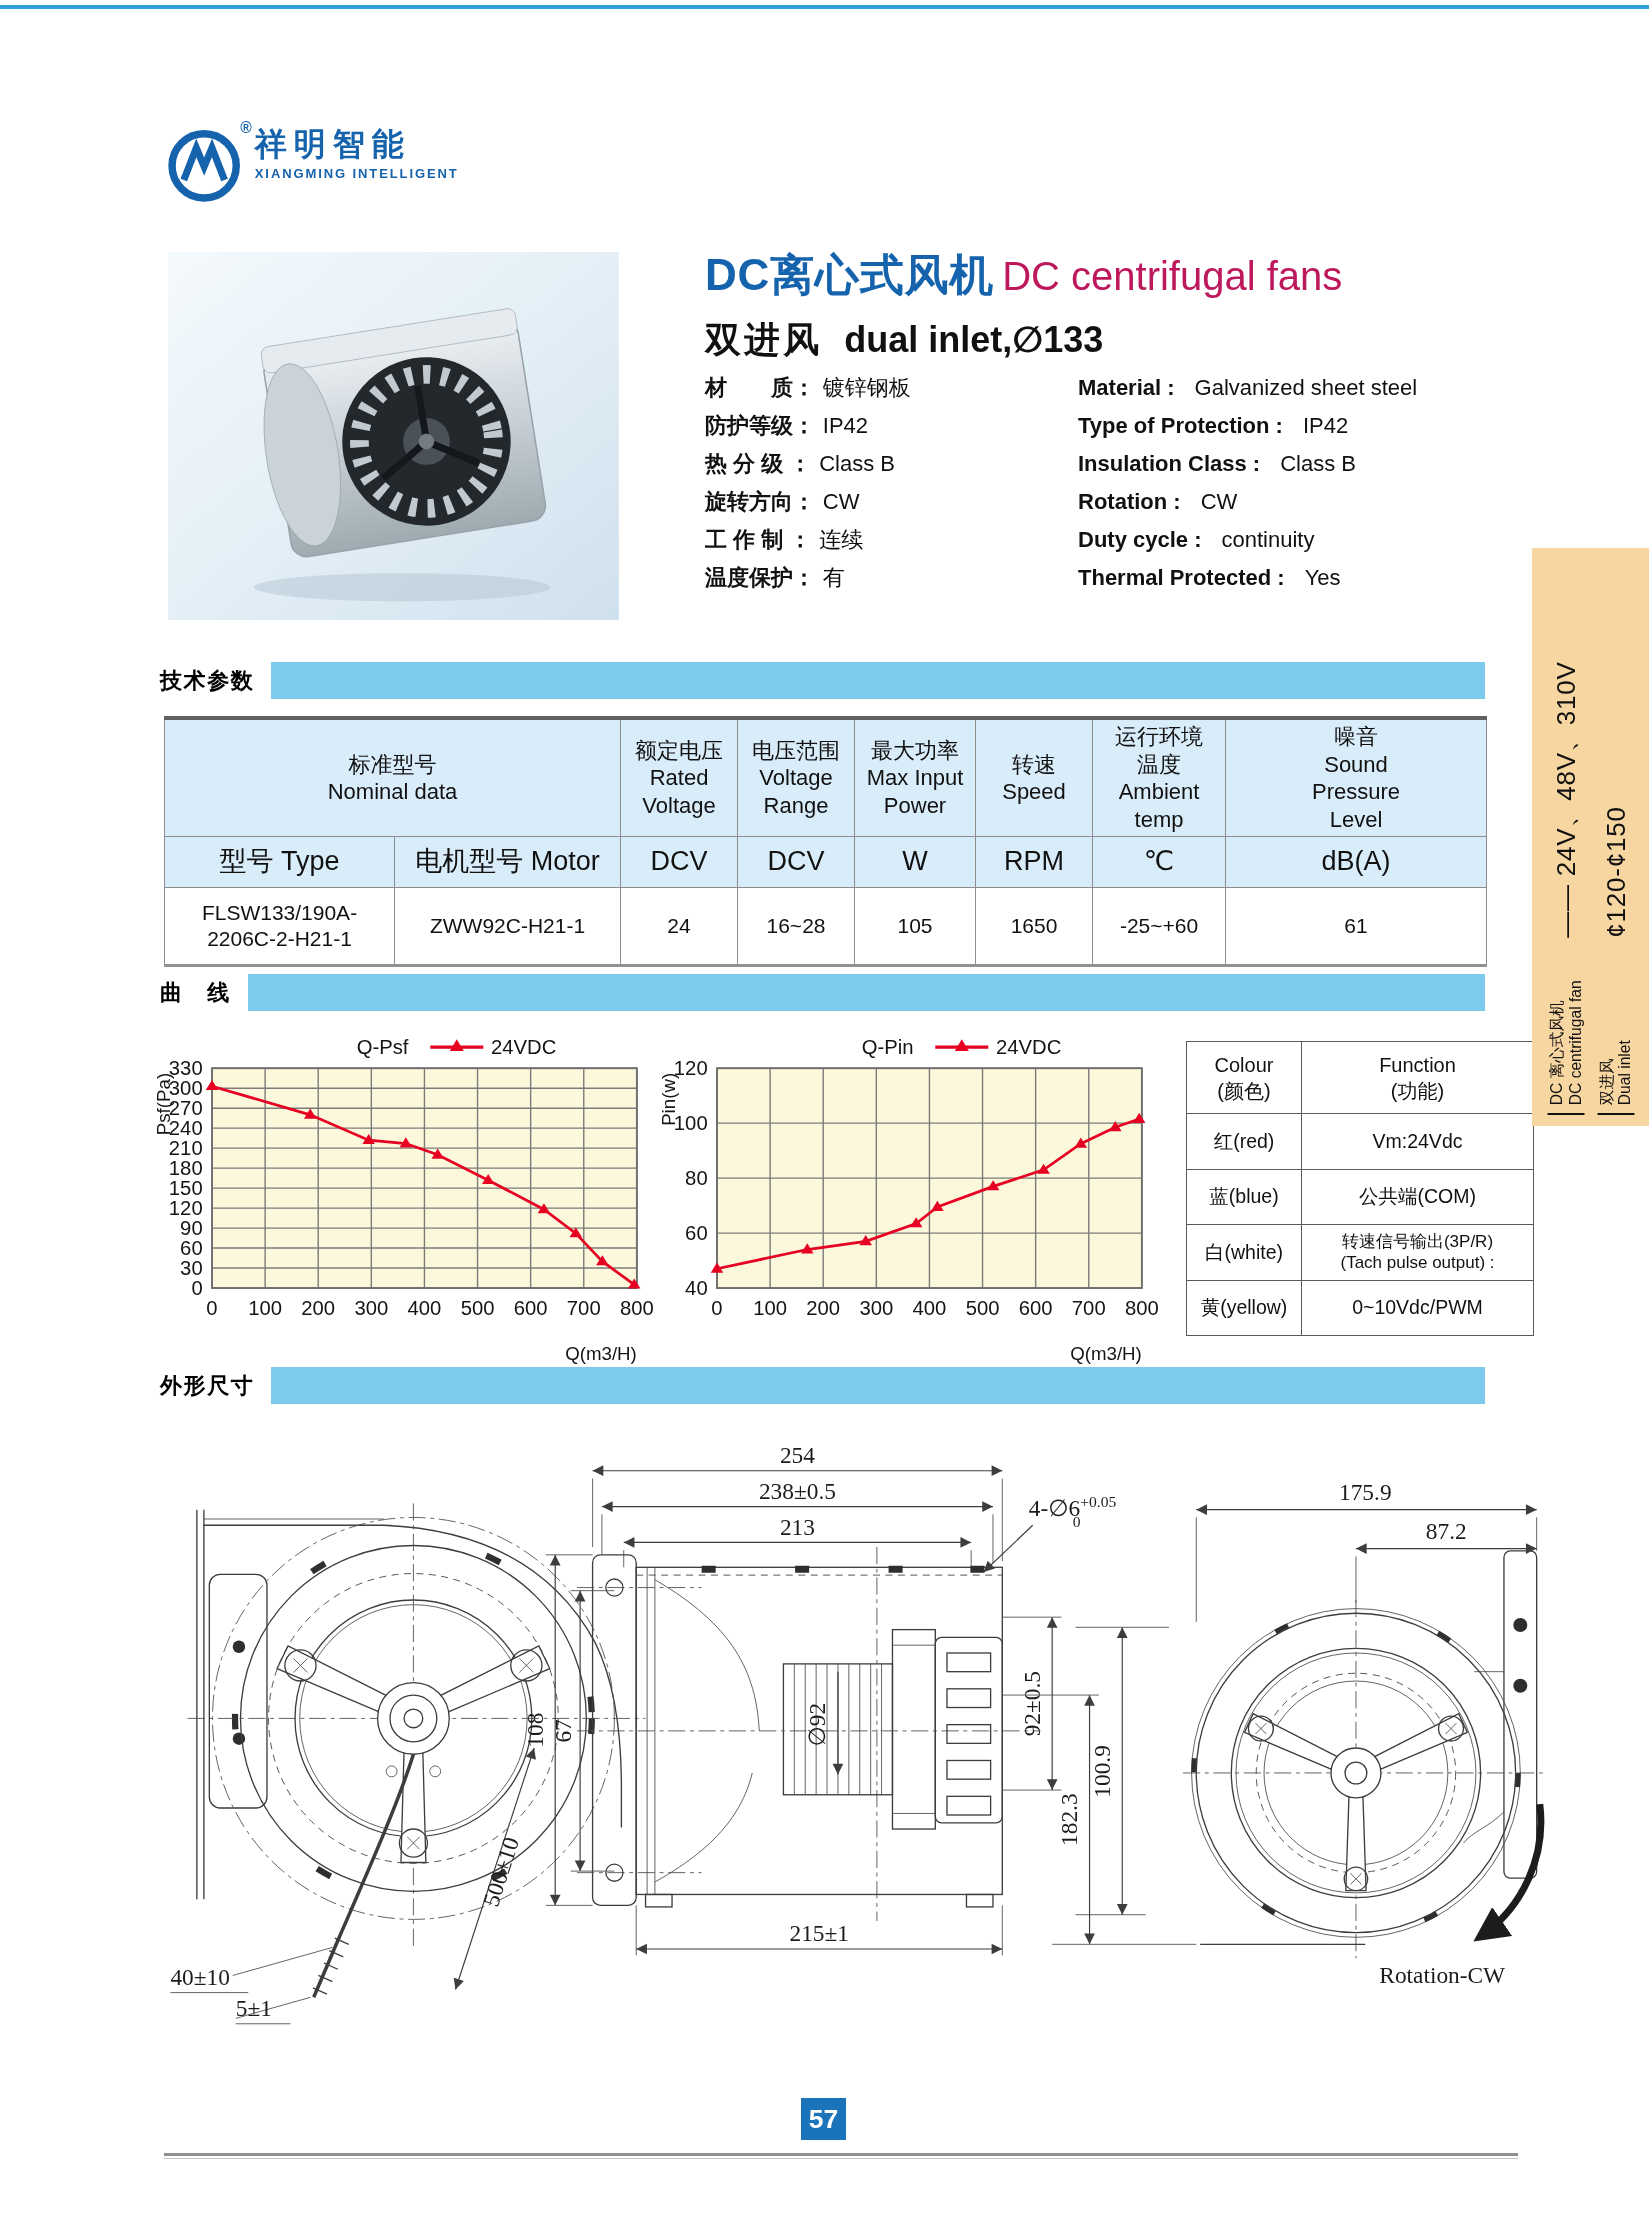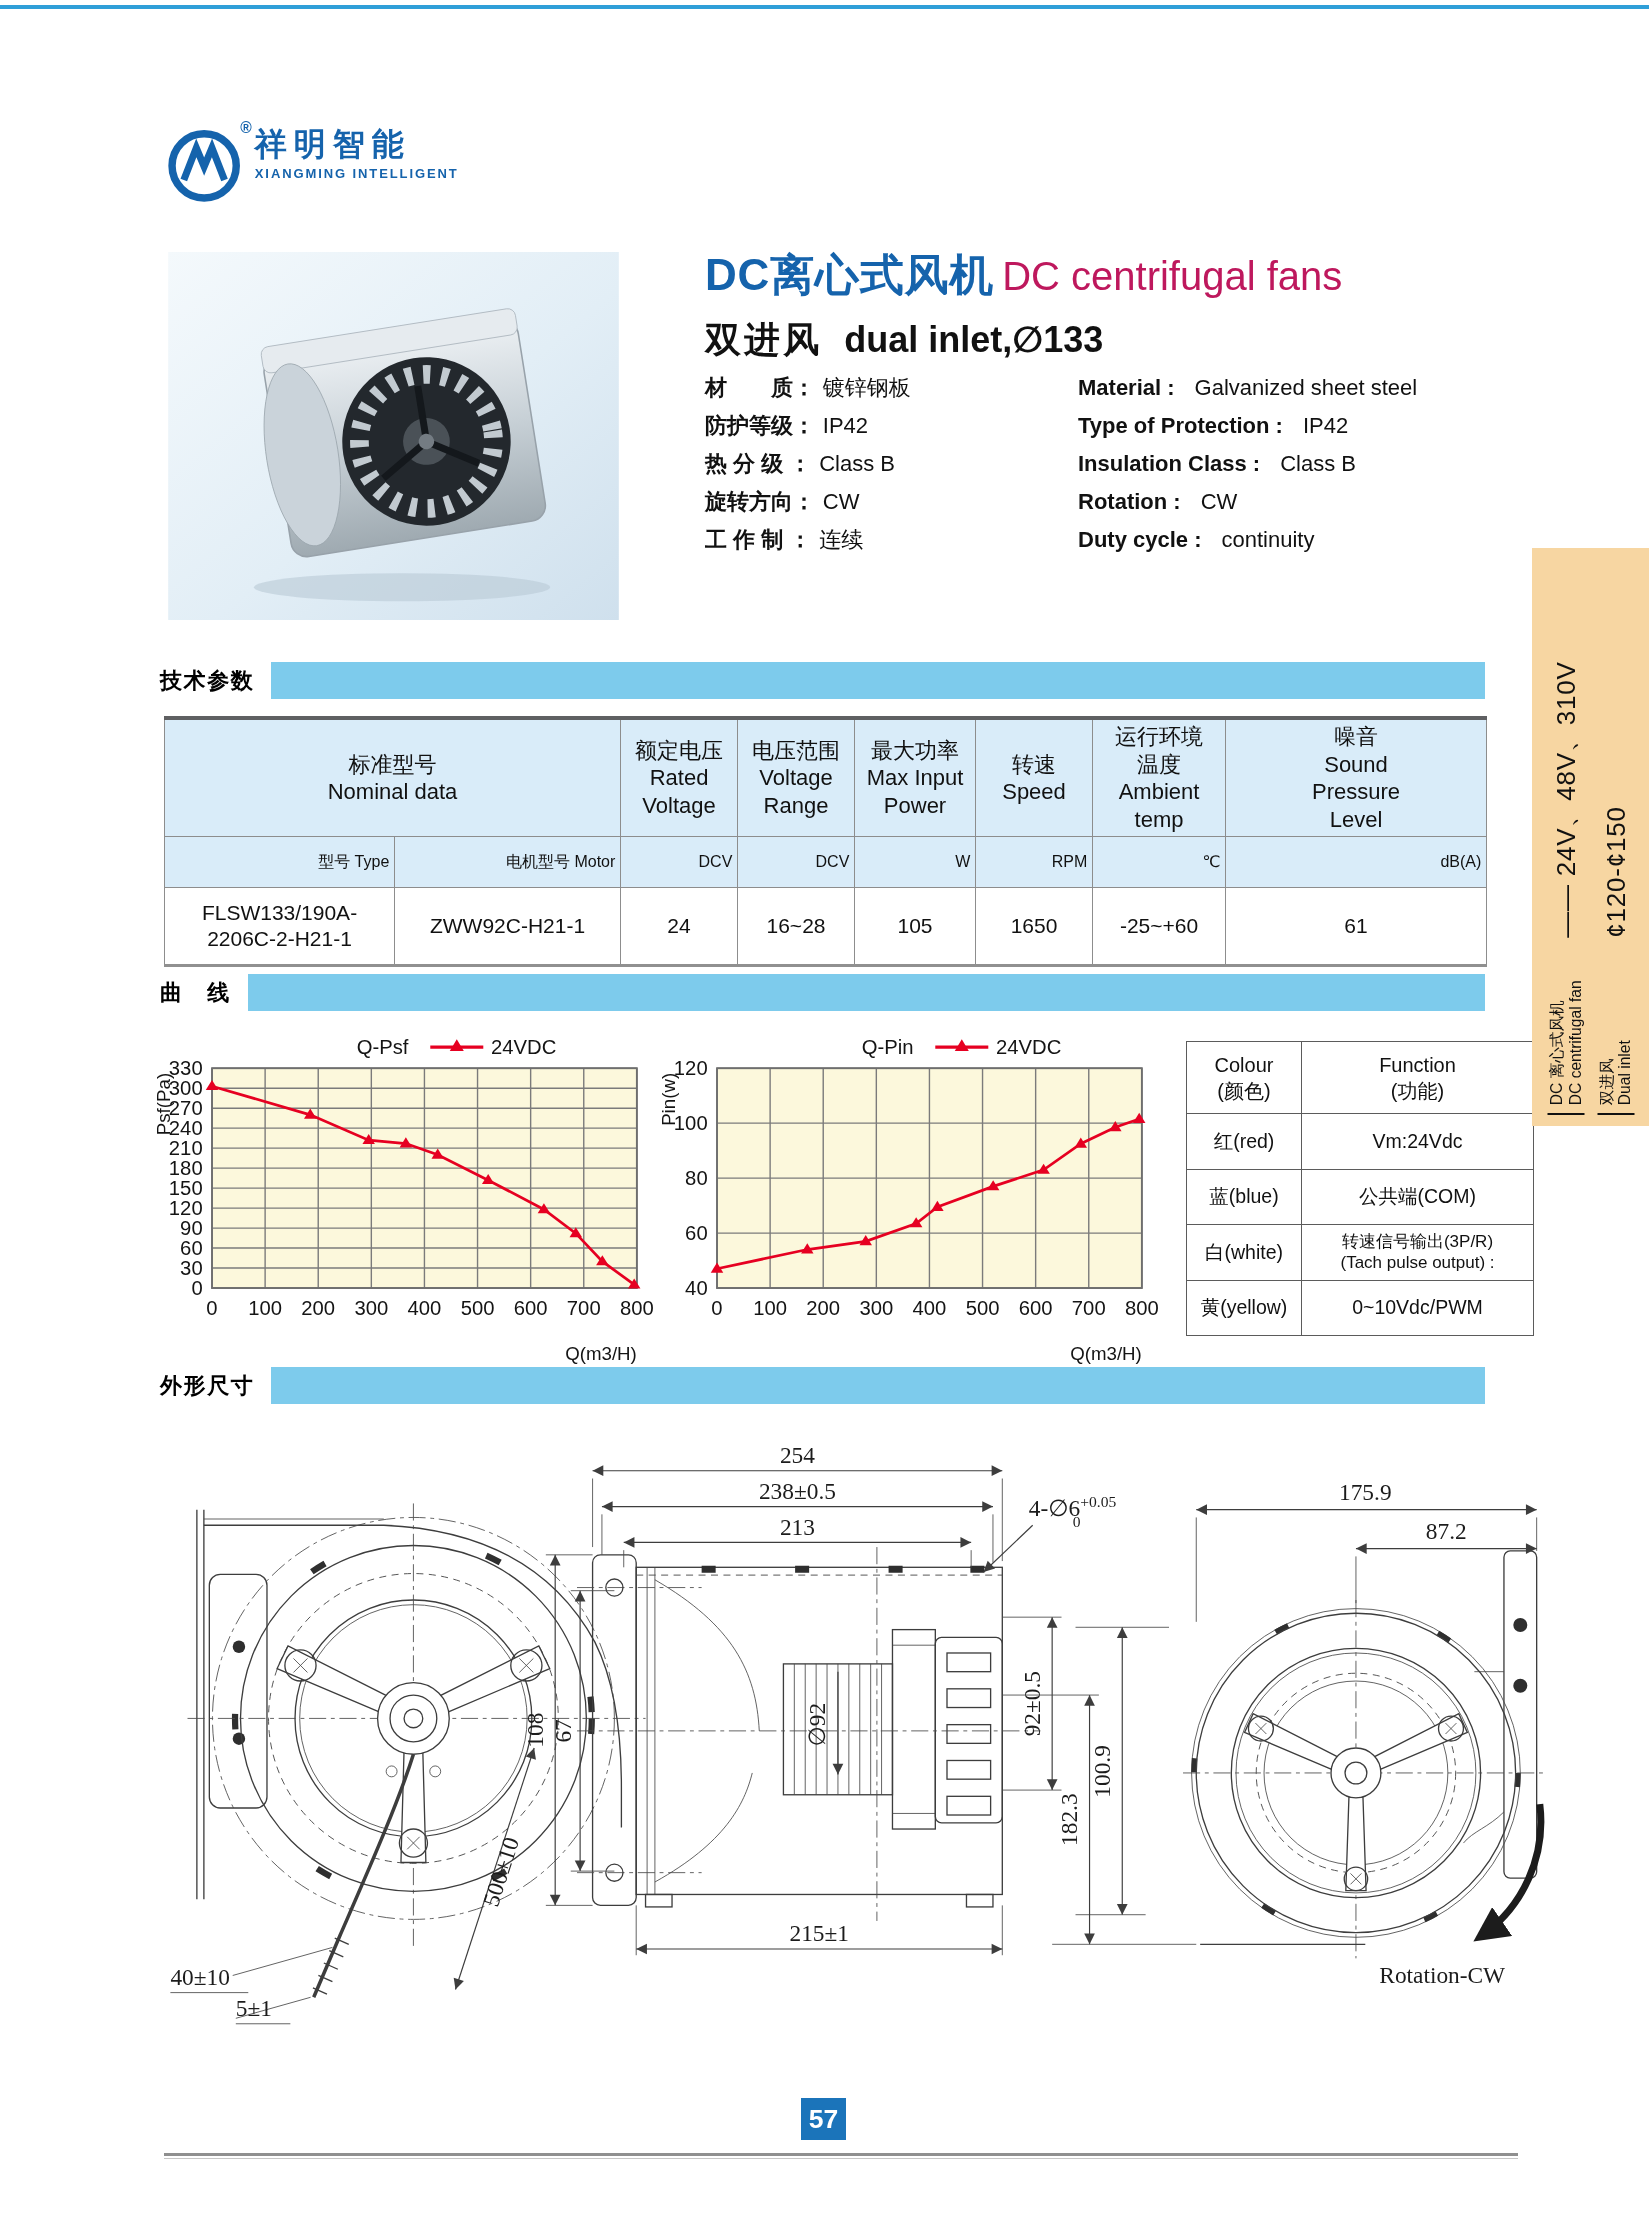--- a/index.html
+++ b/index.html
@@ -40,21 +40,21 @@
   .section{position:absolute;left:160px;width:1325px;display:flex;align-items:center;height:39px;}
   .sec-title{font-size:22px;font-weight:bold;letter-spacing:1.6px;white-space:pre;color:#000;}
   .sec-bar{flex:1;height:37px;background:#7DCBEC;margin-left:17px;}
   .sec-tech{top:661px;}.sec-curve{top:973px;}.sec-dims{top:1366px;}
 
   
   #tech-table-wrap{position:absolute;left:164px;top:716px;width:1321px;}
   table.tech{border-collapse:collapse;width:100%;border-top:4.7px solid #5F6062;border-bottom:3.1px solid #909090;table-layout:fixed;}
   .tech th,.tech td{border:1.6px solid #8D8D8D;text-align:center;vertical-align:middle;font-weight:normal;padding:3.1px 4.7px;line-height:1.25;}
   .tech tr.h1 th{background:#D9ECF9;height:80px;font-size:22px;}
-  .tech tr.h2 th{background:#D9ECF9;height:44px;font-size:16px;text-align:right;}
+  .tech tr.h2 th{background:#D9ECF9;height:44px;font-size:27px;}
   .tech tr.dr td{height:69px;font-size:21px;background:#fff;}
   .tech .cn{font-weight:500;}
   .tech .en{font-weight:400;}
   .tech td.model{font-size:20px;}
   .en-narrow{display:block;max-width:117px;margin:0 auto;}
 
   
   .chart{position:absolute;width:538px;height:343px;}
   #chart1{left:134px;top:1023px;}
   #chart2{left:639px;top:1023px;}
@@ -208,20 +208,30 @@
         </div>
       </div>
       <div class="spec-row">
         <div class="spec-cn">
           <span class="sp-l">工 作 制 ：</span>
           <span class="sp-v">连续</span>
         </div>
         <div class="spec-en">
           <span class="sp-l">Duty cycle :  </span>
           <span class="sp-v">continuity</span>
+        </div>
+      </div>
+      <div class="spec-row">
+        <div class="spec-cn">
+          <span class="sp-l">温度保护：</span>
+          <span class="sp-v">有</span>
+        </div>
+        <div class="spec-en">
+          <span class="sp-l">Thermal Protected :  </span>
+          <span class="sp-v">Yes</span>
         </div>
       </div>
     </div>
 
   <div class="section sec-tech">
     <span class="sec-title">技术参数</span>
     <span class="sec-bar"></span>
   </div>
   <div id="tech-table-wrap">
       <table class="tech">

